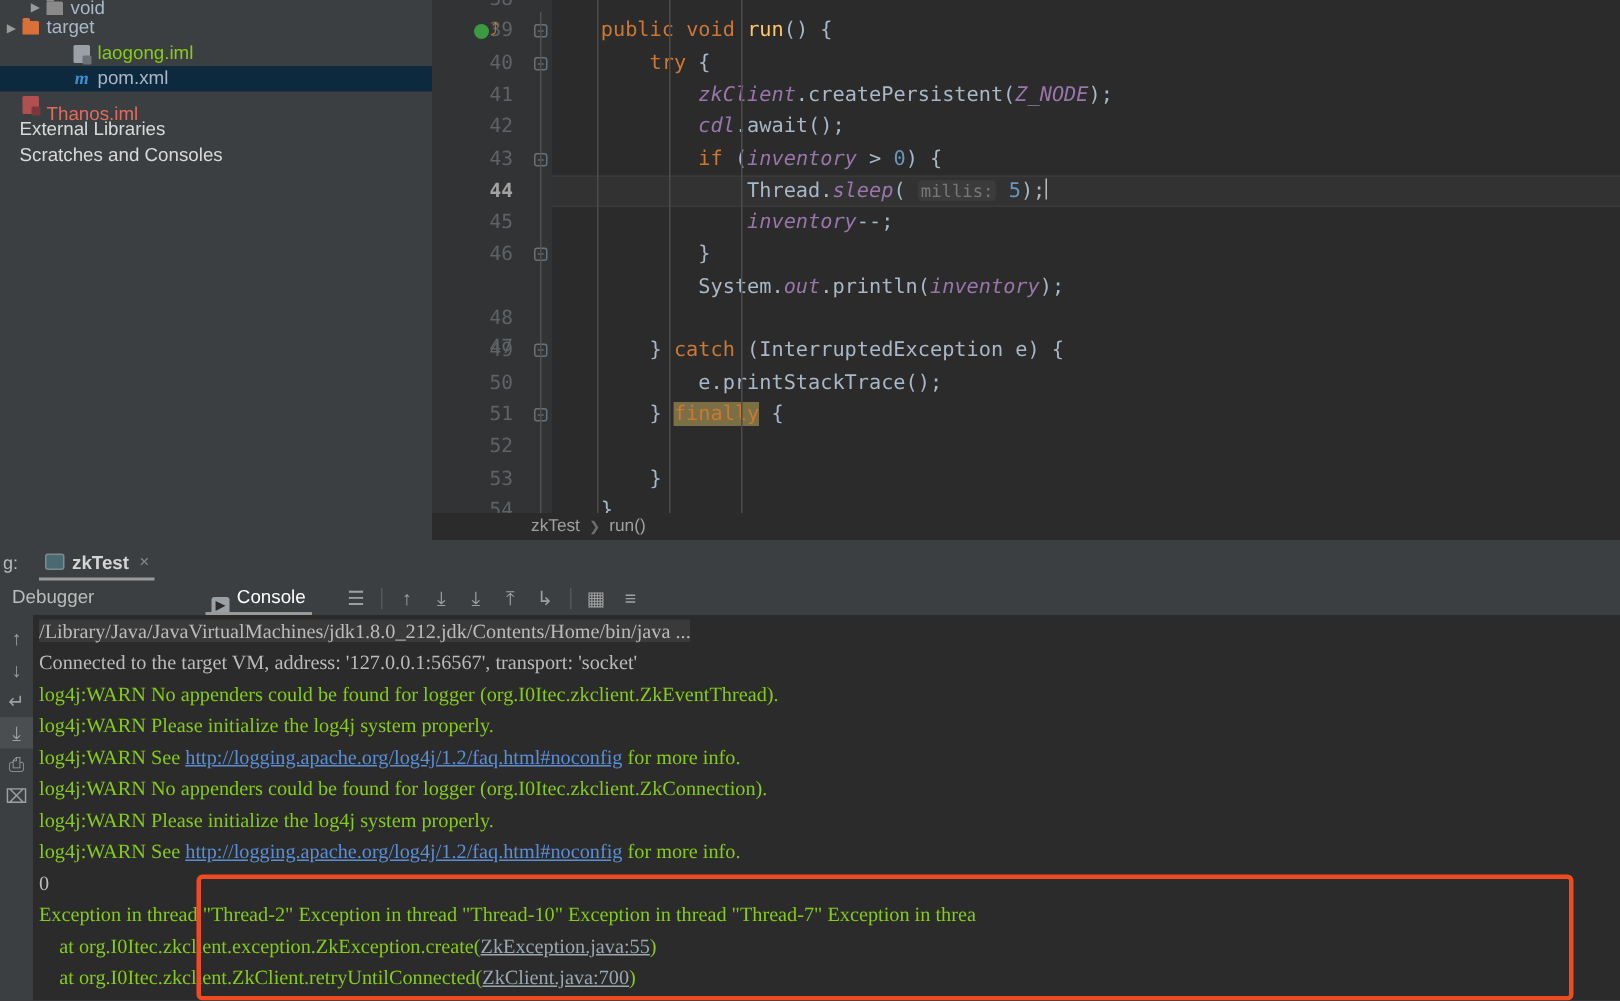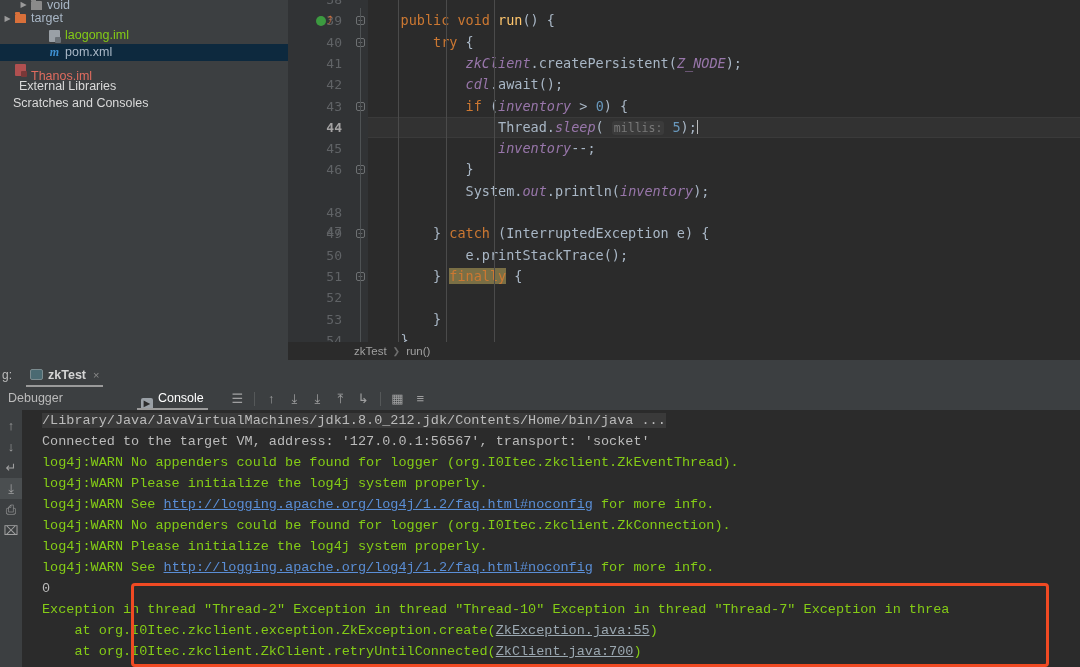--- a/index.html
+++ b/index.html
@@ -145,22 +145,22 @@
     background:#2b2b2b; overflow:hidden;
   }
   #leftbar {
     position:absolute; left:0; top:48px; width:22px; height:257px;
     background:#3c3f41; padding-top:5px;
   }
   #leftbar .b { width:22px; height:21px; display:flex; align-items:center;
                 justify-content:center; opacity:.8; }
   #leftbar .b.sel { background:#4e5254; }
   .cline {
-    height:21px; line-height:21px; white-space:pre; padding-left:20px;
-    font-family:Liberation Mono, monospace; font-size:13.5px;
+    height:21px; line-height:21px; white-space:pre; padding-left:4px;
+    font-family:Liberation Serif, serif; font-size:13.5px;
   }
   .c-white { color:#bbbbbb; }
   .c-red   { color:#84cc16; }
   .c-link  { color:#5a8ed6; text-decoration:underline; }
   .c-linkg { color:#9aa7b0; text-decoration:underline; }
   .c-hl    { background:#3a3a3a; }
 
   #redbox {
     position:absolute; left:131px; top:583px; width:918px; height:84px;
     border:3px solid #f04a23; border-radius:4px; pointer-events:none;
@@ -200,21 +200,21 @@
         </span>
         <span class="lbl" style="color: rgb(169, 183, 198);">pom.xml</span>
       </div>
       <div class="tree-row" style="padding-left: 2px;">
         <span class="arrow hidden">▶</span>
         <span class="ic">
           <span class="f-iml red"></span>
         </span>
         <span class="lbl" style="color: rgb(224, 108, 95); margin-top: 13px;">Thanos.iml</span>
       </div>
-      <div class="tree-row" style="padding-left: 8px;">
+      <div class="tree-row" style="padding-left: 2px;">
         <span class="arrow hidden">▶</span>
         <span class="lbl" style="color: rgb(217, 217, 217);">External Libraries</span>
       </div>
       <div class="tree-row" style="padding-left: 2px;">
         <span class="arrow hidden">▶</span>
         <span class="lbl" style="color: rgb(217, 217, 217);">Scratches and Consoles</span>
       </div>
     </div>
 
   <div id="editor">

